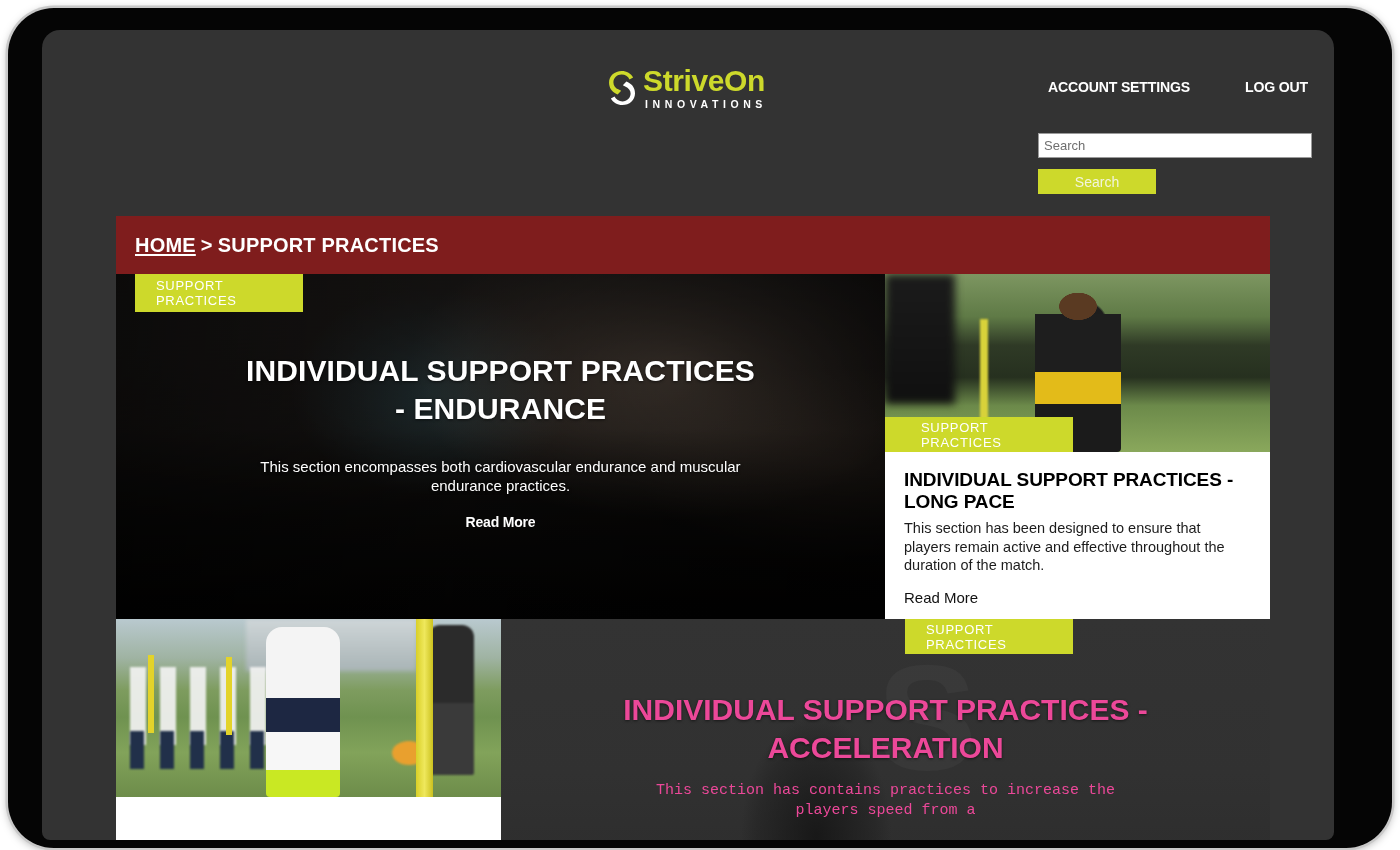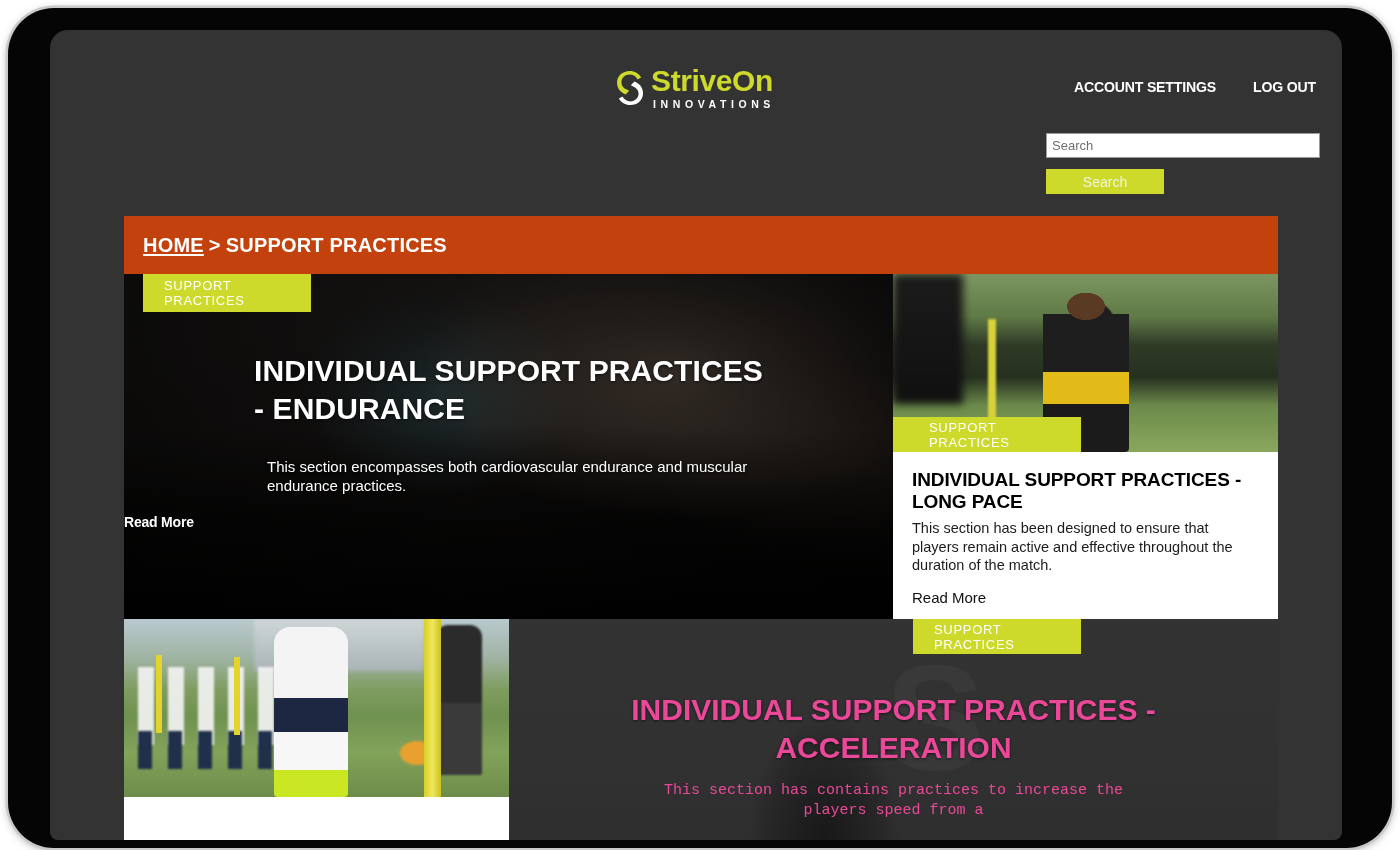--- a/index.html
+++ b/index.html
@@ -20,21 +20,21 @@
     width: 1384px;
     height: 840px;
     background: #050505;
     border-radius: 46px;
     box-shadow: 0 0 0 2.5px #c9c9c9, 0 2px 10px rgba(0,0,0,.35);
     overflow: hidden;
   }
 
   #device-screen {
     position: absolute;
-    left: 42px;
+    left: 34px;
     top: 22px;
     width: 1292px;
     height: 810px;
     background: #333333;
     border-radius: 18px 18px 8px 8px;
     overflow: hidden;
   }
 
   
   #site-header {
@@ -67,21 +67,21 @@
     letter-spacing: 4.6px;
     margin-top: 3px;
     padding-left: 2px;
   }
 
   #top-nav {
     position: absolute;
     right: 22px;
     top: 48px;
     display: flex;
-    gap: 28px;
+    gap: 46px;
   }
   #top-nav a {
     color: #ffffff;
     font-size: 15px;
     font-weight: bold;
     letter-spacing: -0.2px;
     text-decoration: none;
     transform: scaleX(.94);
     transform-origin: left center;
     display: inline-block;
@@ -124,21 +124,21 @@
   #content {
     position: absolute;
     left: 74px;
     top: 186px;
     width: 1154px;
   }
 
   
   #breadcrumb {
     height: 58px;
-    background: #c2410c;
+    background: #7f1d1d;
     display: flex;
     align-items: center;
     padding-left: 19px;
     color: #ffffff;
     font-size: 20px;
     font-weight: bold;
     letter-spacing: .2px;
   }
   #breadcrumb .crumb-home {
     color: #ffffff;
@@ -187,21 +187,21 @@
   }
   #hero-badge {
     left: 19px; top: 0;
     width: 168px; height: 38px;
     padding-left: 21px;
   }
   #hero-body {
     position: relative;
     z-index: 3;
     padding-top: 78px;
-    text-align: left;
+    text-align: center;
     color: #ffffff;
   }
   #hero-title {
     font-size: 30px;
     font-weight: bold;
     line-height: 1.26;
     letter-spacing: .1px;
     padding: 0 130px;
     text-shadow: 0 1px 3px rgba(0,0,0,.6);
   }

